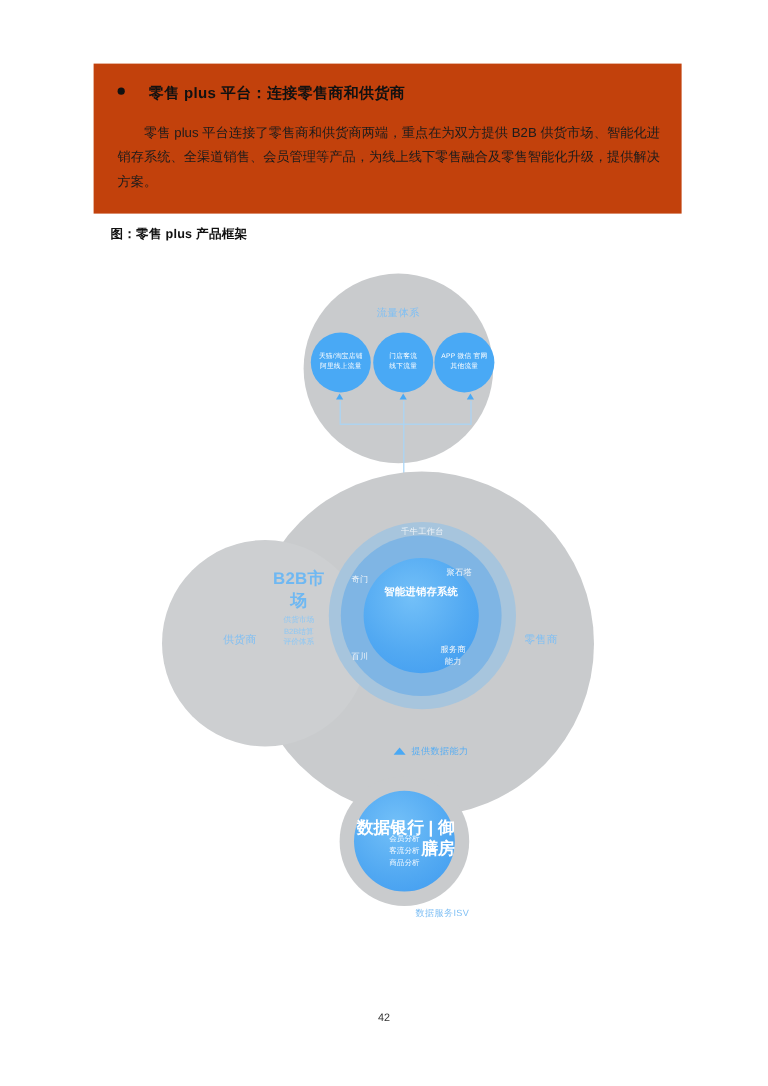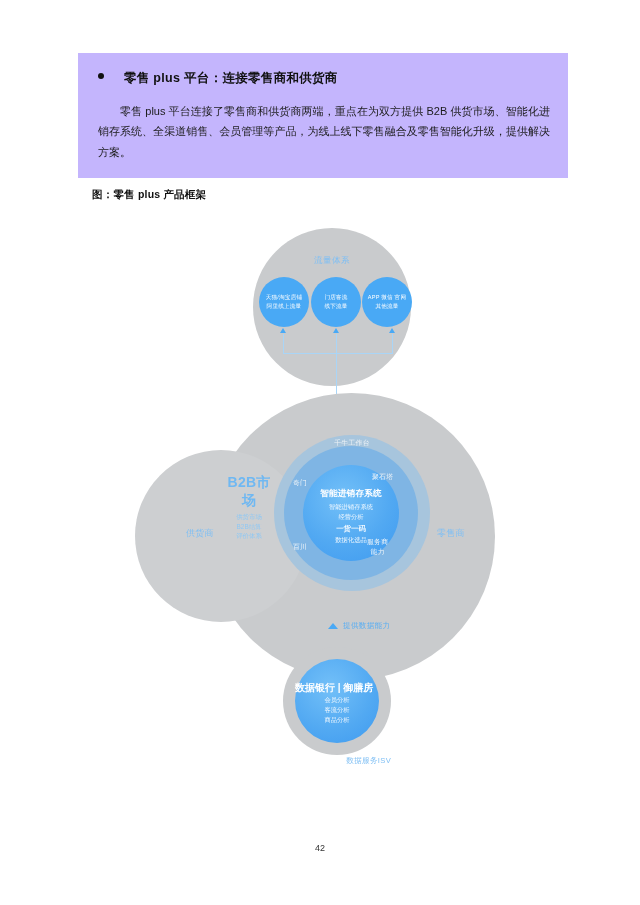--- a/index.html
+++ b/index.html
@@ -23,21 +23,21 @@
     background: #ffffff;
   }
 
   
   .header-band {
     position: absolute;
     left: 78px;
     top: 53px;
     width: 490px;
     height: 125px;
-    background: #c4b5fd;
+    background: #c2410c;
   }
   .bullet-row {
     position: absolute;
     left: 20px;
     top: 17px;
     display: flex;
     align-items: baseline;
   }
   .bullet-dot {
     width: 6px;
@@ -270,22 +270,22 @@
   }
   .bot-core {
     left: 283px; top: 444px;
     width: 84px; height: 84px;
     background: radial-gradient(circle at 42% 34%, #73c0f8 0%, #52a9f2 58%, #3e9af0 100%);
   }
   .bot-title {
     position: absolute;
     left: 283px; top: 466px;
     width: 84px;
-    text-align: left;
-    font-size: 10px;
+    text-align: right;
+    font-size: 14px;
     font-weight: bold;
     color: #ffffff;
   }
   .bot-sub {
     position: absolute;
     left: 283px; top: 480px;
     width: 84px;
     text-align: center;
     font-size: 6.3px;
     line-height: 1.6;
@@ -374,26 +374,20 @@
     <div class="ring-lbl lbl-qianniu">千牛工作台</div>
     <div class="ring-lbl lbl-jushita">聚石塔</div>
     <div class="ring-lbl lbl-qimen">奇门</div>
     <div class="ring-lbl lbl-baichuan">百川</div>
     <div class="ring-lbl lbl-fuwu">
       <div>服务商</div>
       <div>能力</div>
     </div>
 
     <div class="core-title">智能进销存系统</div>
-    <div class="core-sub">
-      <div>智能进销存系统</div>
-      <div>经营分析</div>
-      <div class="em">一货一码</div>
-      <div>数据化选品</div>
-    </div>
 
     <div class="data-arrow-row">
       <span class="chev"></span>
       <span class="data-arrow-label">提供数据能力</span>
     </div>
 
     <div class="circle bot-outer"></div>
     <div class="circle bot-core"></div>
     <div class="bot-title">数据银行 | 御膳房</div>
     <div class="bot-sub">

